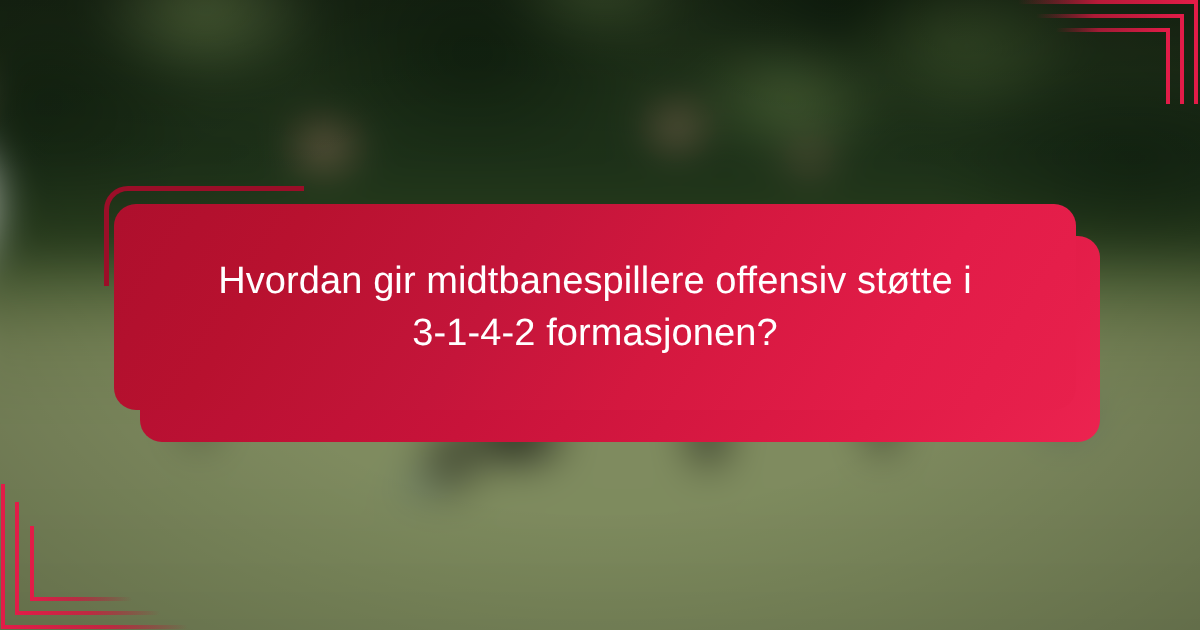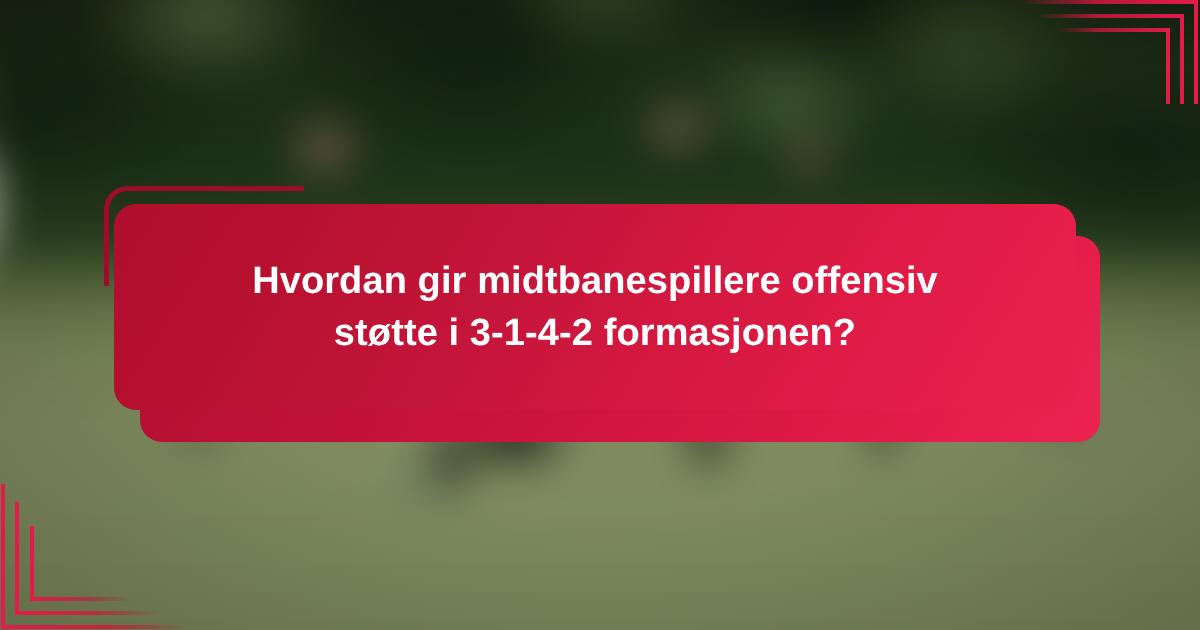--- a/index.html
+++ b/index.html
@@ -126,21 +126,21 @@
     display:flex;
     align-items:center;
     justify-content:center;
     padding:0 46px;
   }
 
   .card-title {
     font-family:"Liberation Sans", sans-serif;
     font-size:38px;
     line-height:1.38;
-    font-weight:700;
+    font-weight:400;
     color:#ffffff;
     text-align:center;
     letter-spacing:.1px;
     text-rendering:geometricPrecision;
     max-width:790px;
   }
 </style>
 </head>
 <body>
 

